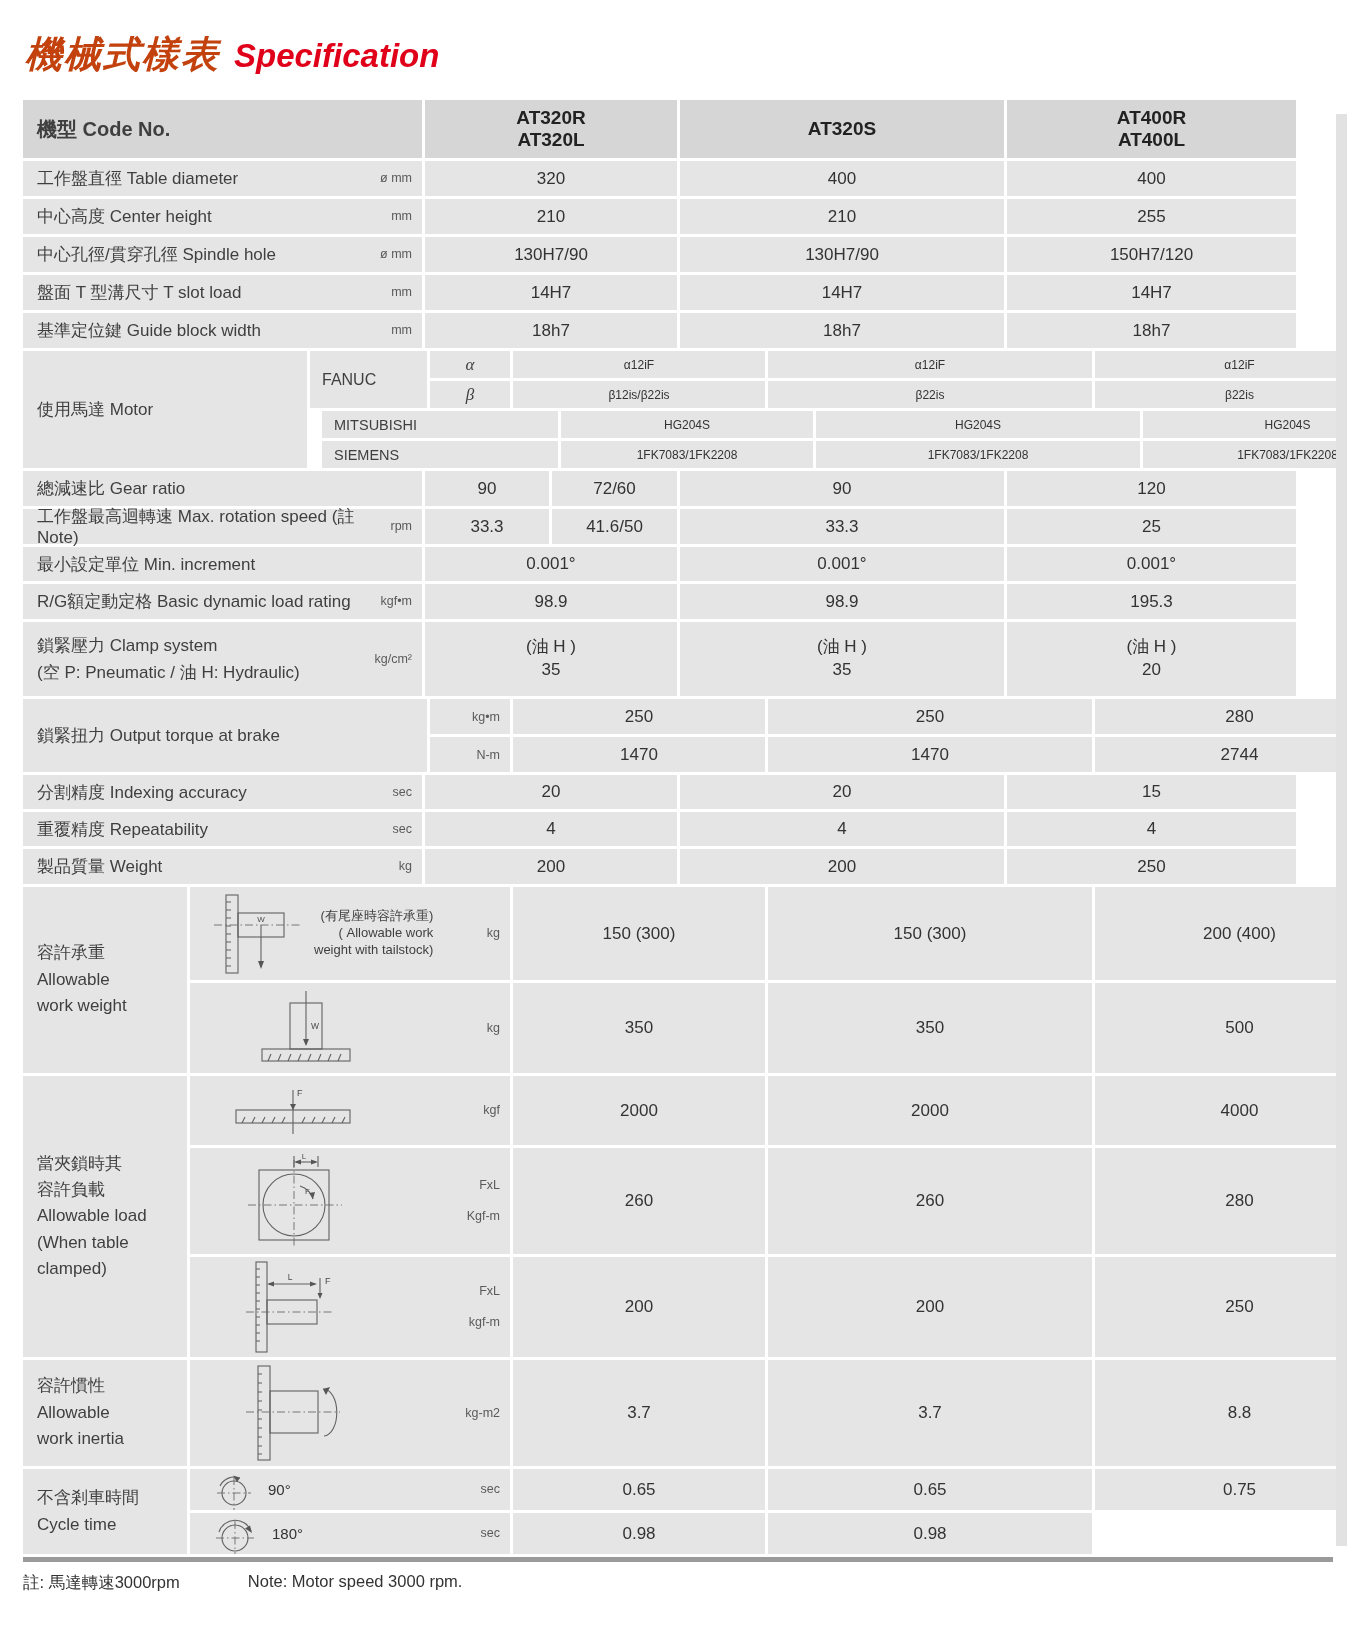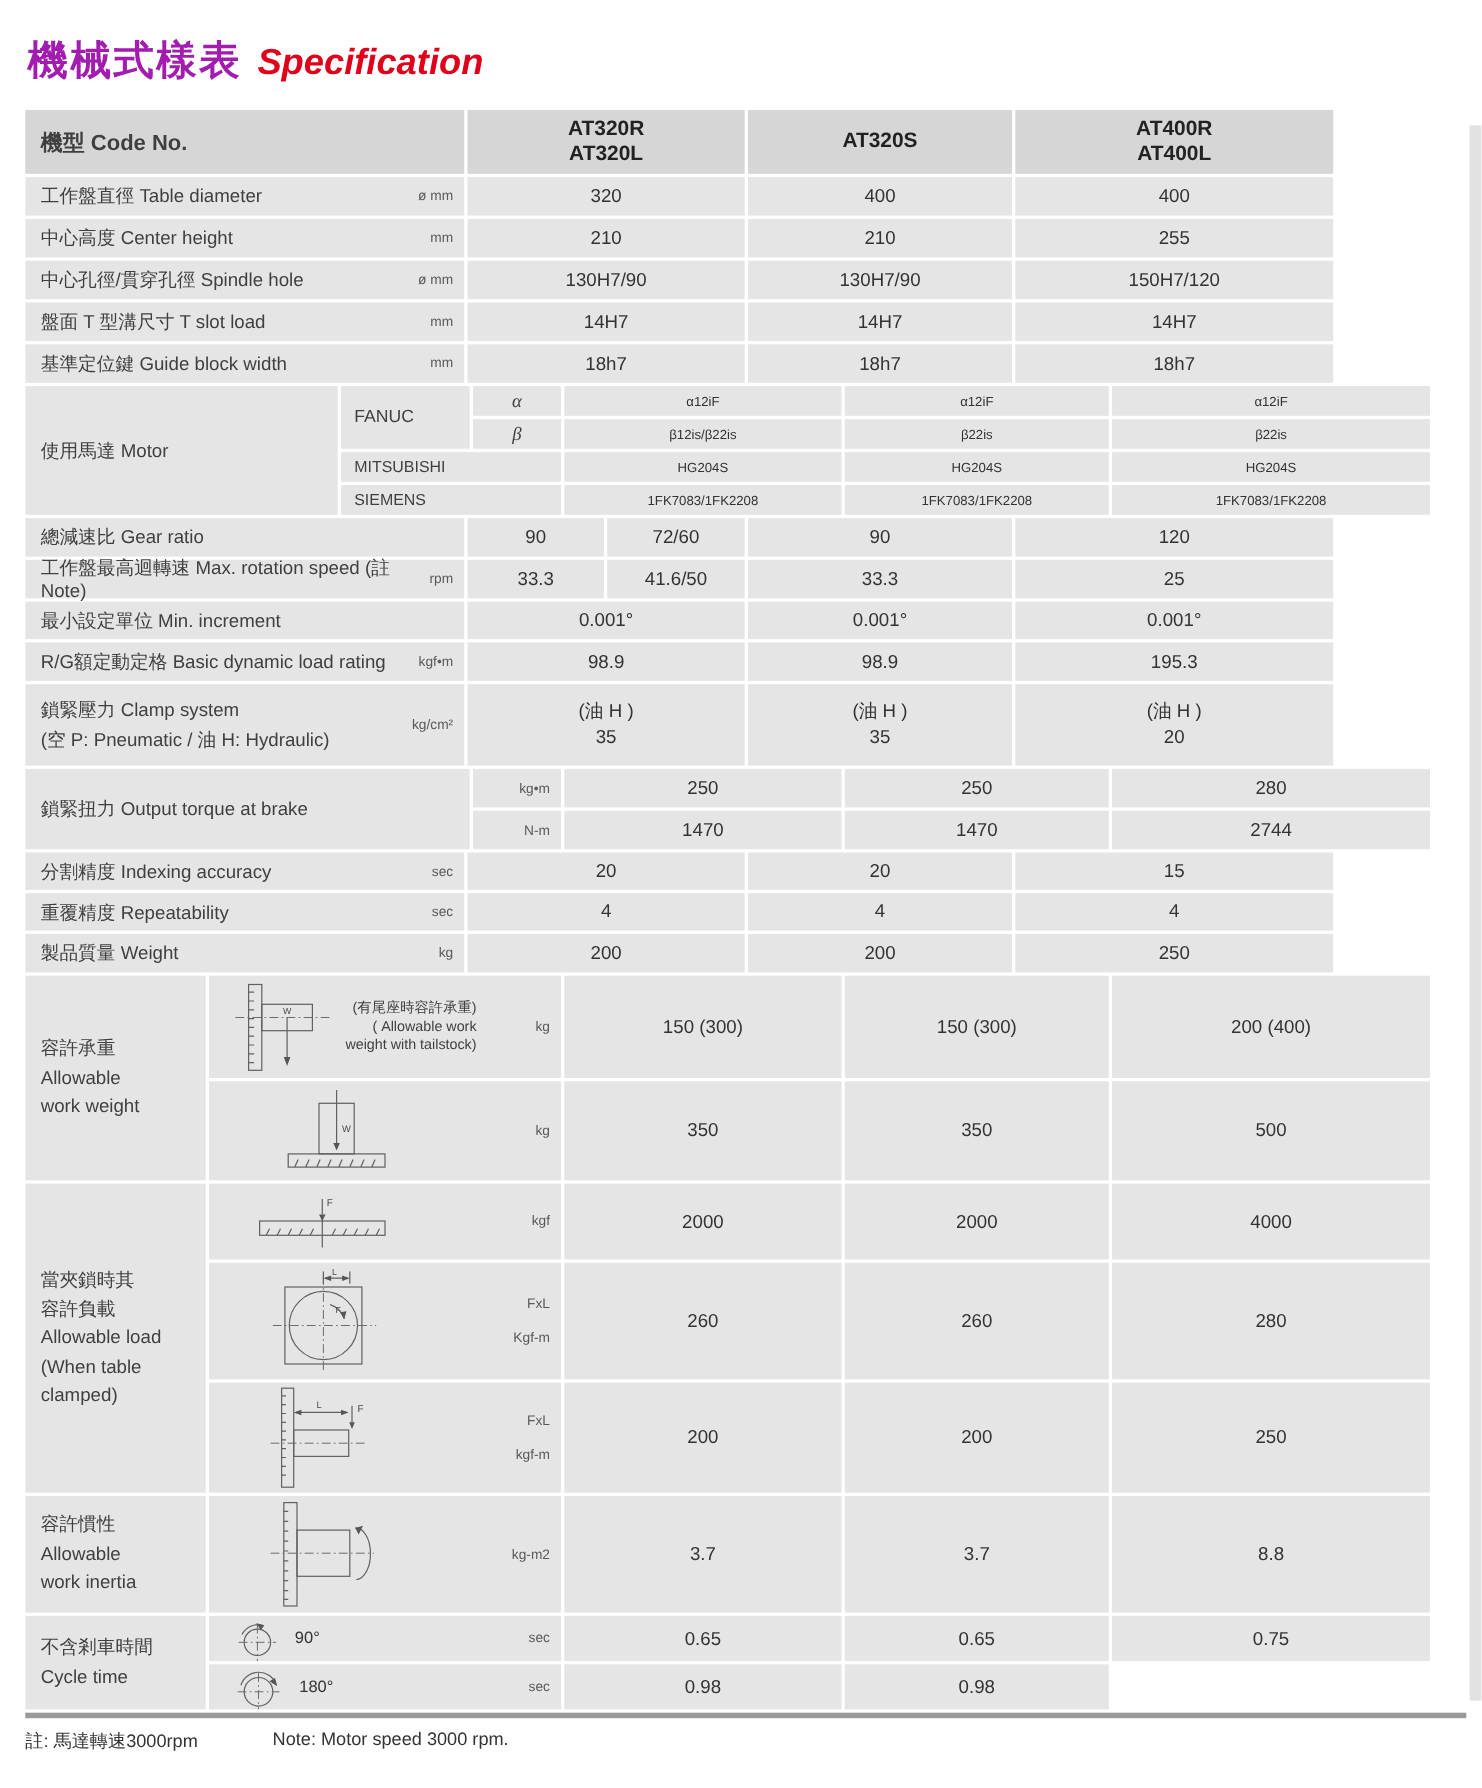--- a/index.html
+++ b/index.html
@@ -1,35 +1,35 @@
 <!DOCTYPE html>
 <html><head>
 <meta charset="utf-8">
 <style>
   html,body{margin:0;padding:0;background:#fff;}
   body{width:1347px;height:1625px;font-family:"Liberation Sans",sans-serif;color:#3c3c3c;overflow:hidden;position:relative;}
   .page{padding:26px 0 0 23px;}
   .title-row{margin:4px 0 20px 2px;white-space:nowrap;}
-  .title-cjk{font-size:37px;font-weight:bold;color:#a21caf;letter-spacing:2px;}
+  .title-cjk{font-size:37px;font-weight:bold;font-style:italic;color:#c2410c;letter-spacing:2px;}
   .title-en{font-size:33px;font-weight:bold;font-style:italic;color:#e1001a;margin-left:14px;}
   .sheet{width:1310px;}
   .row{display:flex;gap:3px;margin-bottom:3px;}
   .vstack{display:flex;flex-direction:column;gap:3px;flex:1;}
   .vstack > .row{margin-bottom:0;}
   .cell{background:#e5e5e5;display:flex;align-items:center;box-sizing:border-box;flex:0 0 auto;min-width:0;}
   .hdr{background:#d6d6d6;font-weight:bold;color:#222;}
   .lab{padding-left:14px;font-size:17px;color:#3f3f3f;}
   .val{justify-content:center;font-size:17px;color:#333;text-align:center;}
   .pre{white-space:pre-line;}
   .unit{margin-left:auto;padding-right:10px;font-size:12.5px;color:#5a5a5a;white-space:pre-line;text-align:right;line-height:1.5;}
   .unit.sp{line-height:2.5;}
   .w-label{width:399px;}
   .w-d1{width:252px;}  .w-d1a{width:124px;} .w-d1b{width:125px;}
-  .w-d2{width:240px;}  .w-d3{width:289px;}
-  .w-mlabel{width:284px;} .w-brand{width:117px;} .w-sym{width:80px;} .w-mbrand{width:200px;}
+  .w-d2{width:324px;}  .w-d3{width:289px;}
+  .w-mlabel{width:284px;} .w-brand{width:117px;} .w-sym{width:80px;} .w-mbrand{width:236px;margin-left:12px;}
   .w-tlabel{width:404px;} .w-ucell{width:80px;}
   .w-slabel{width:164px;} .w-content{width:320px;}
   .h27{height:27px;} .h34{height:34px;} .h35{height:35px;} .h41{height:41px;}
   .h58{height:58px;} .h69{height:69px;} .h74{height:74px;} .h90{height:90px;}
   .h93{height:93px;} .h100{height:100px;} .h106{height:106px;}
   .hdr-label{font-size:20px;}
   .hdr-val{justify-content:center;font-size:19px;text-align:center;line-height:1.18;}
   .brand{padding-left:12px;font-size:14.5px;color:#3f3f3f;}
   .sym{justify-content:center;font-family:"Liberation Serif",serif;font-style:italic;font-size:17px;color:#3f3f3f;}
   .mval{font-size:12px;}

